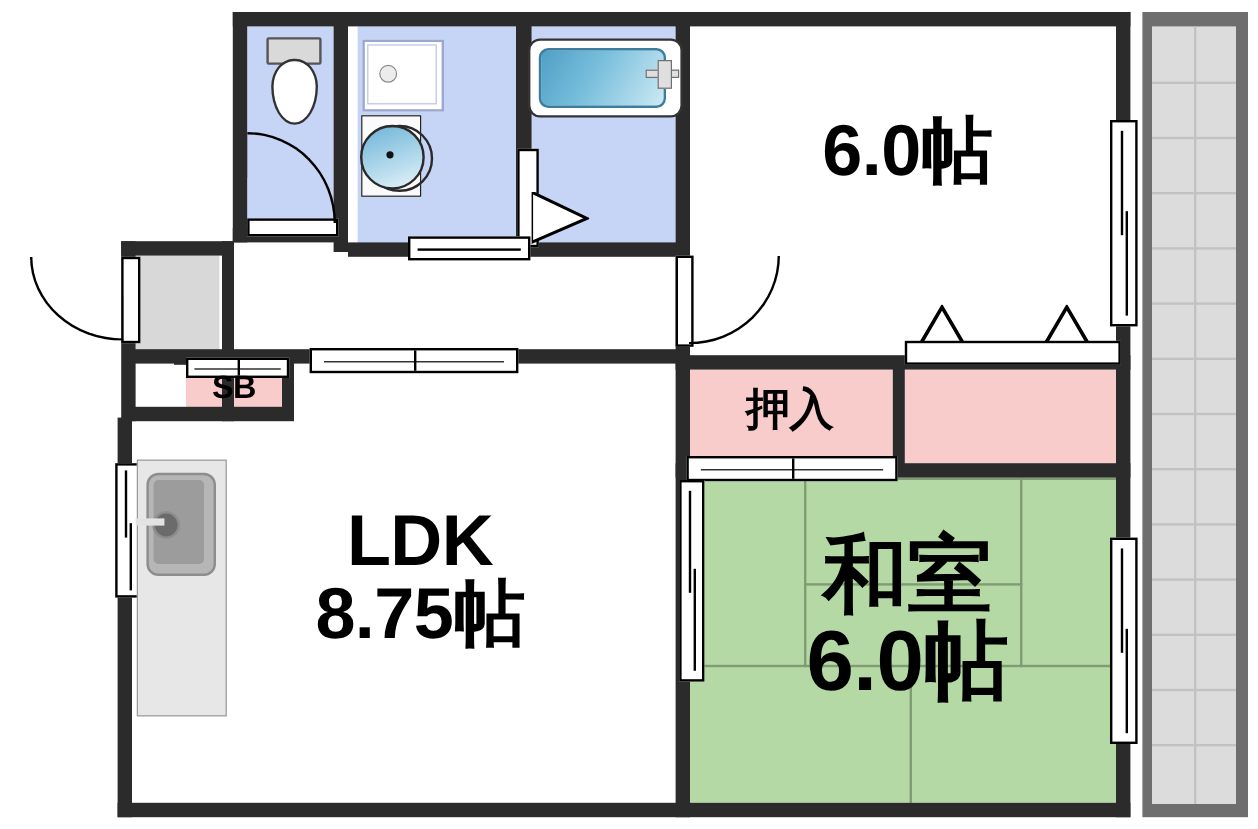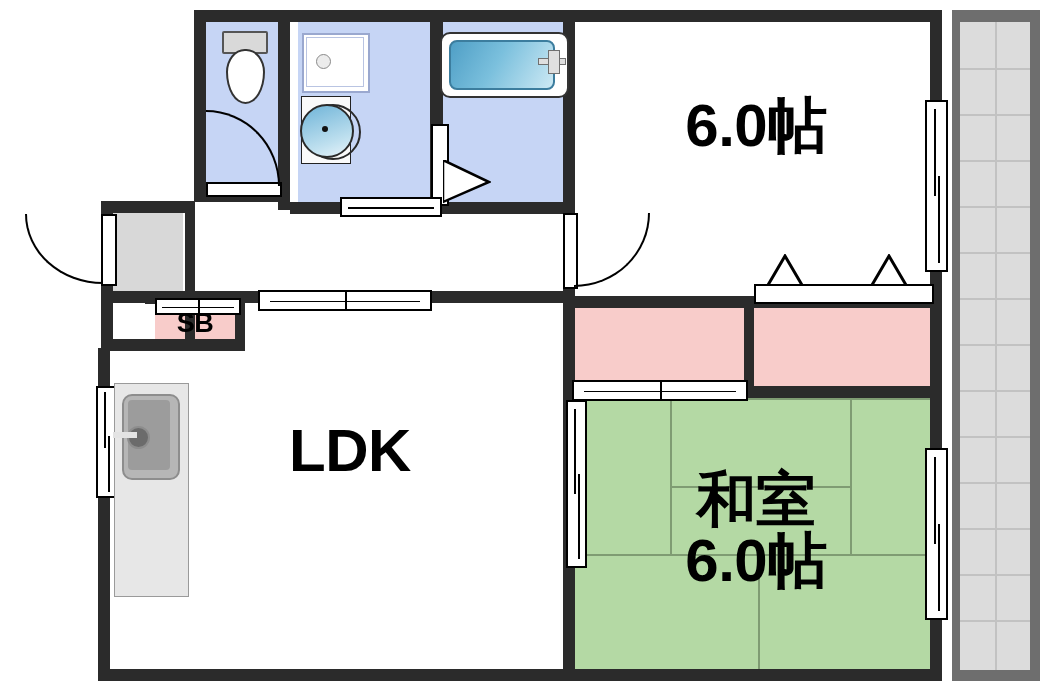--- a/index.html
+++ b/index.html
@@ -235,28 +235,32 @@
   <div class="kitchen-counter" style="left:114px;top:383px;width:73px;height:212px;"></div>
   <div class="k-sink" style="left:122px;top:394px;width:54px;height:82px;"></div>
   <div class="k-sink-in" style="left:128px;top:400px;width:42px;height:70px;"></div>
   <div class="k-drain" style="left:127px;top:426px;width:19px;height:19px;"></div>
   <div class="k-tap" style="left:113px;top:432px;width:24px;height:6px;"></div>
 
   <div class="lbl" style="left:616px;top:95px;width:280px;font-size:60px;">
     <span class="l2">6.0帖</span>
   </div>
 
-  <div class="lbl" style="left:616px;top:469px;width:280px;font-size:60px;">
+  <div class="lbl" style="left:616px;top:444px;width:280px;font-size:71px;">
     <span class="l1">和室</span>
     <span class="l2">6.0帖</span>
   </div>
 
   <div class="lbl" style="left:210px;top:420px;width:280px;font-size:60px;">
     <span class="l1">LDK</span>
-  </div>
-
+    <span class="l2">8.75帖</span>
+  </div>
+
+  <div class="lbl" style="left:572px;top:322px;width:172px;font-size:37px;">
+    <span>押入</span>
+  </div>
 
 
   <div class="lbl" style="left:155px;top:310px;width:80px;font-size:27px;">
     <span>SB</span>
   </div>
 
 </div>
 
 </body></html>

